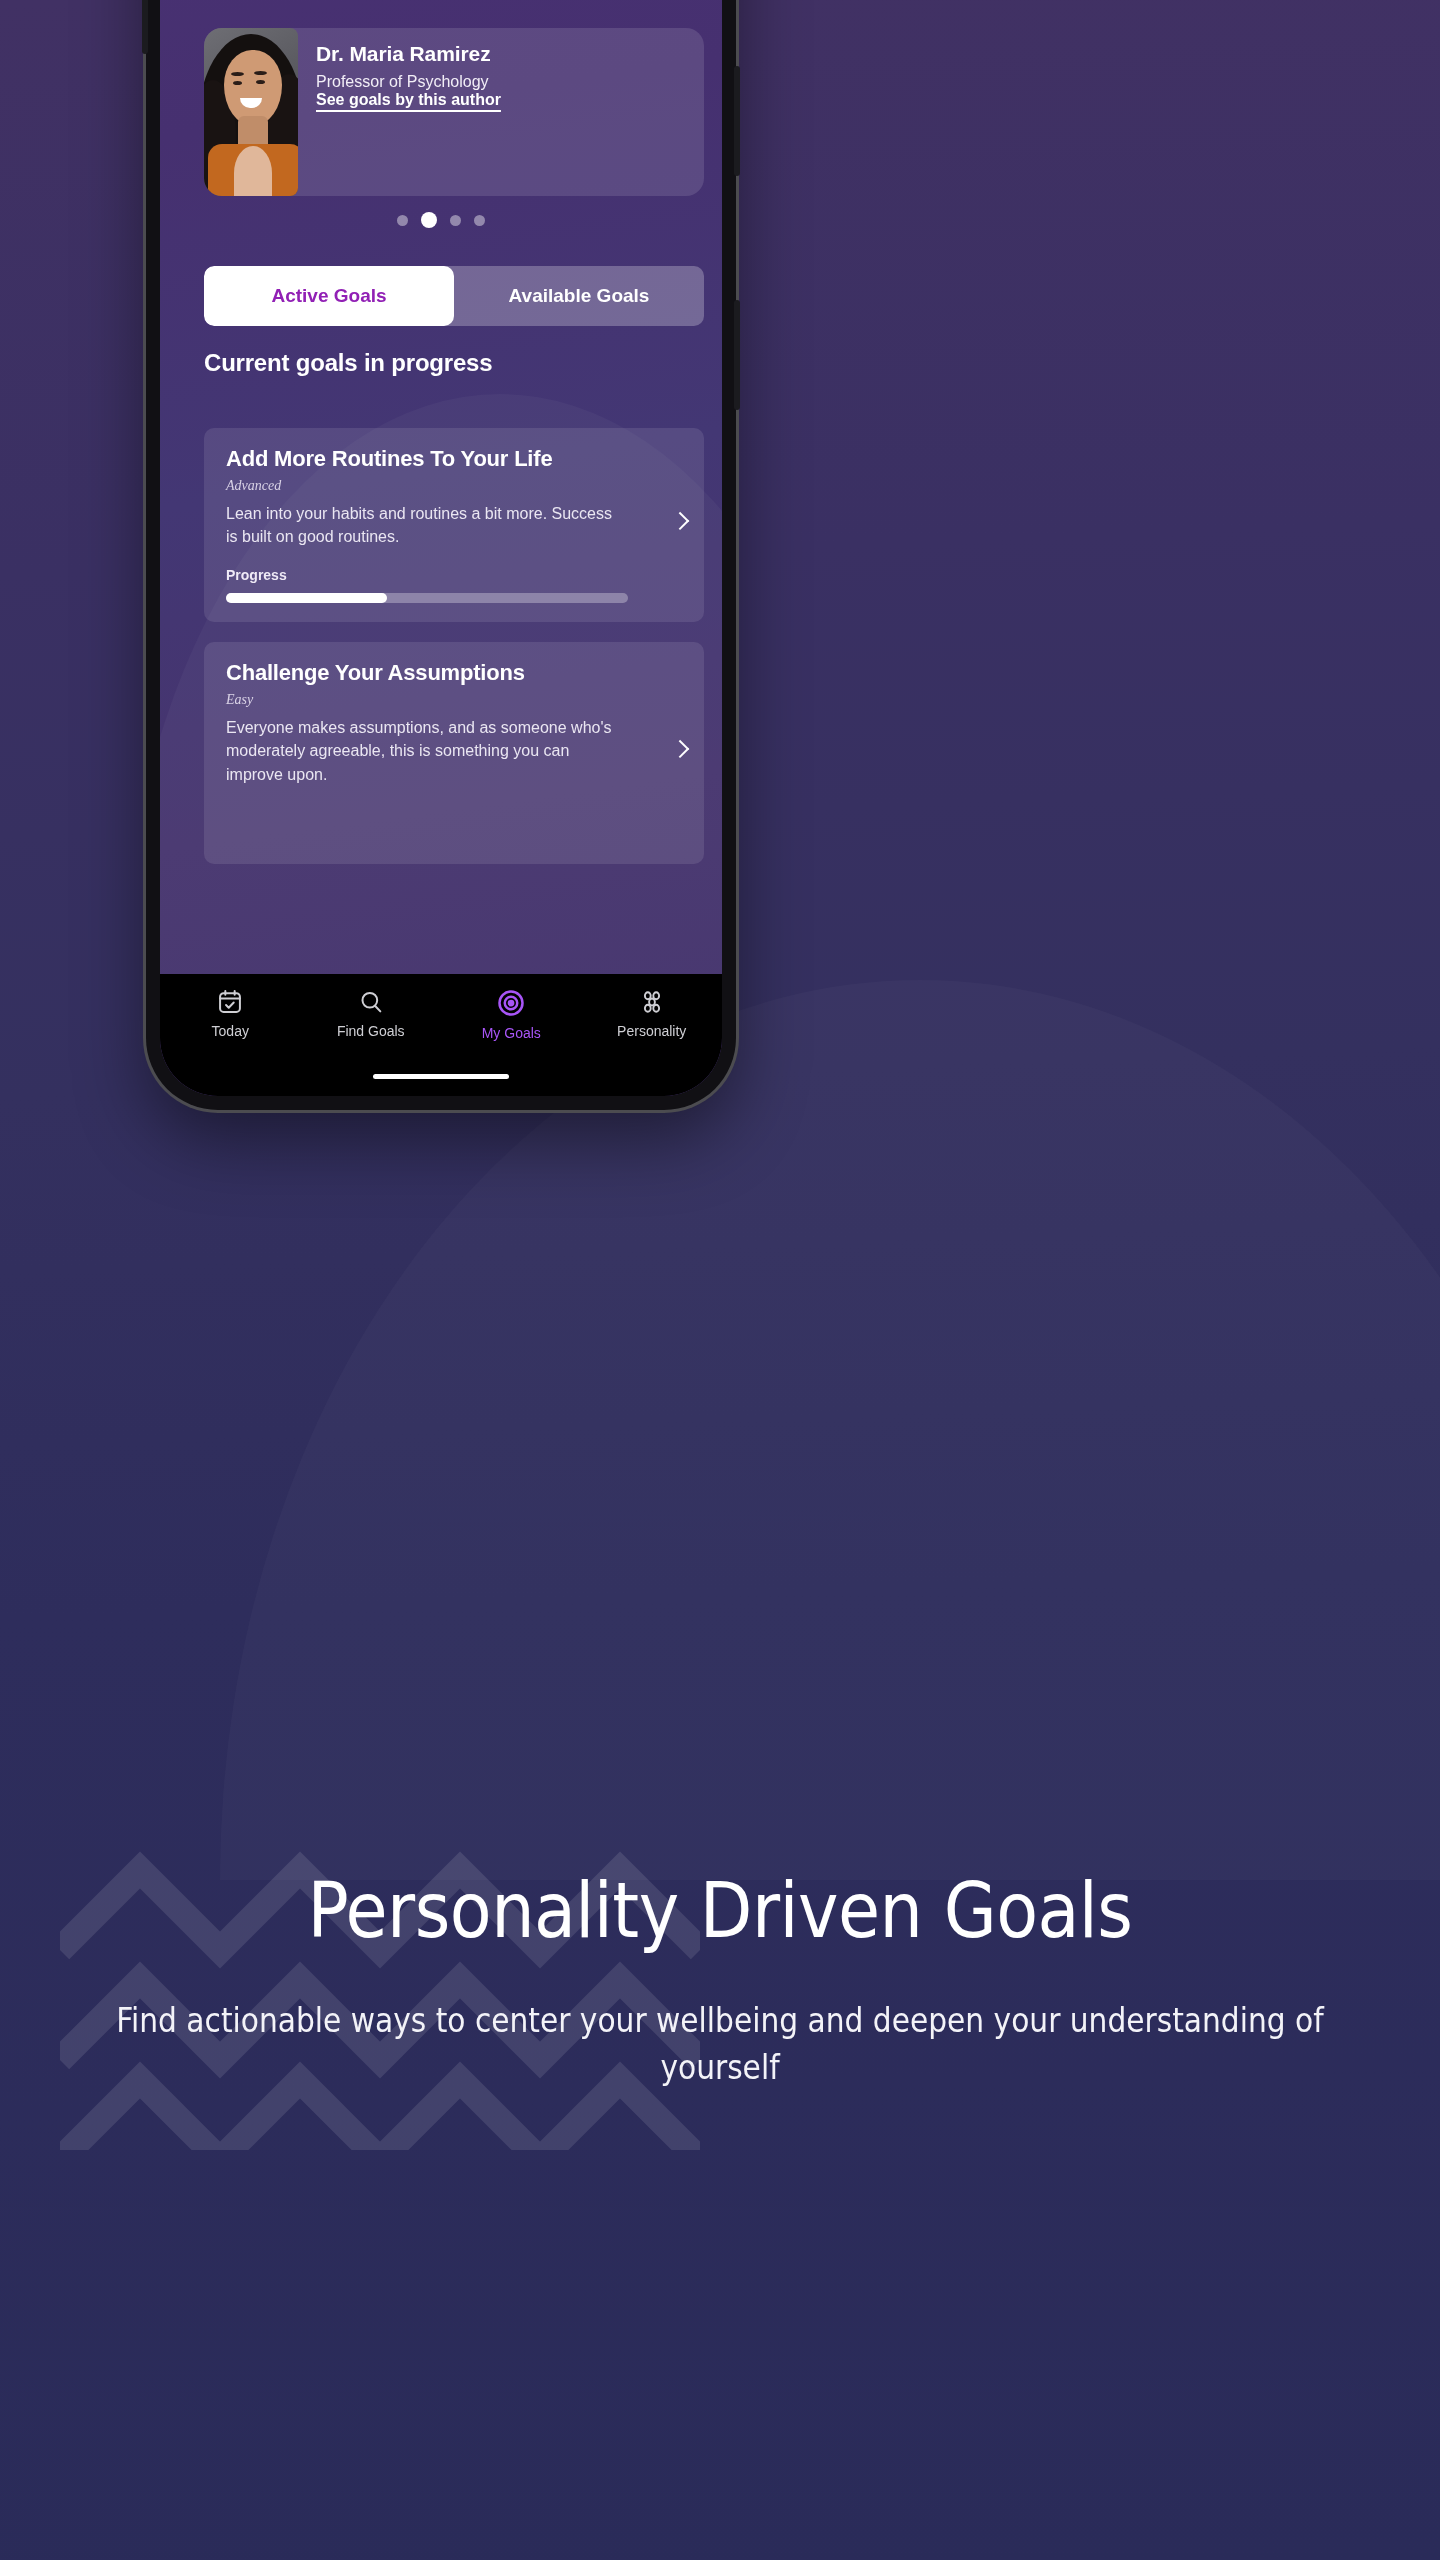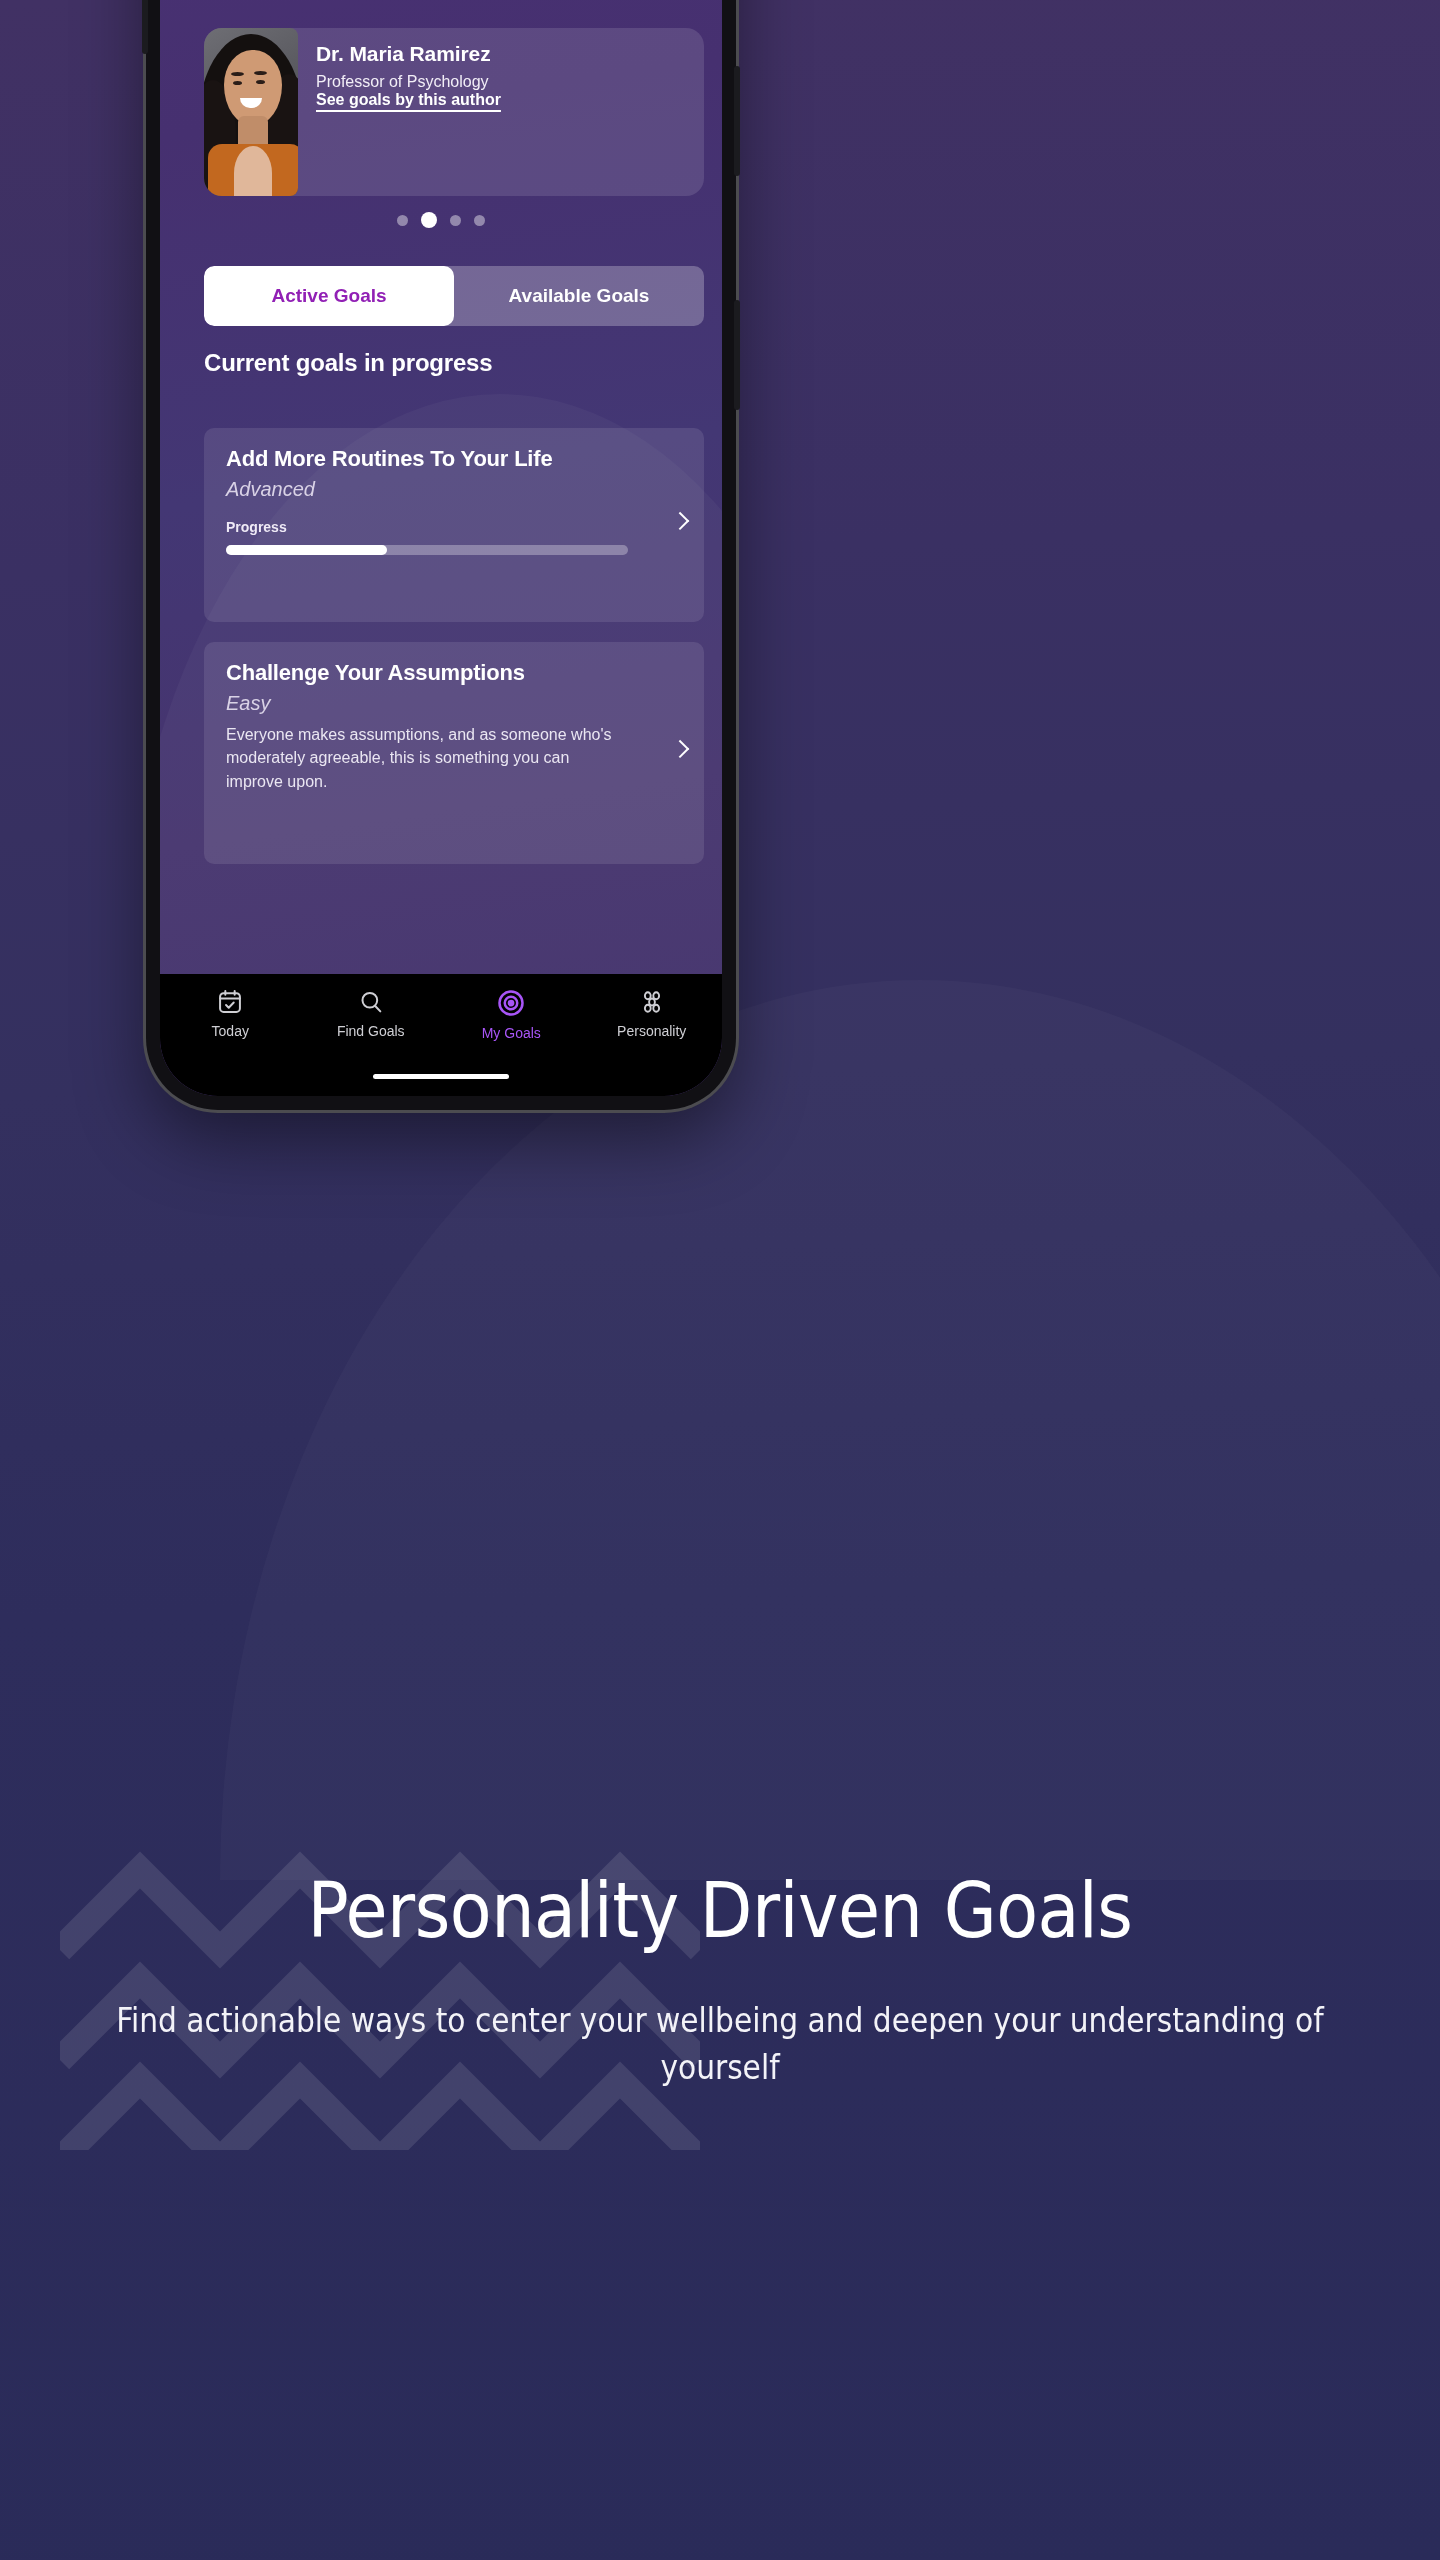--- a/index.html
+++ b/index.html
@@ -106,21 +106,21 @@
 
   
   .goal-card{
     position:absolute;left:44px;width:500px;
     background:rgba(255,255,255,.10);border-radius:10px;
     padding:18px 20px 18px 22px;box-sizing:border-box;color:#fff;
   }
   .goal-card.c1{top:734px;height:194px;}
   .goal-card.c2{top:948px;height:222px;}
   .goal-title{font-size:22px;font-weight:700;letter-spacing:-.2px;line-height:1.15;}
-  .goal-level{font-size:20px;font-style:italic;color:#d9d2e6;margin-top:7px;}
+  .goal-level{font-size:14px;font-style:italic;color:#d9d2e6;margin-top:7px;font-family:Liberation Serif, serif;}
   .goal-desc{font-size:16px;line-height:1.45;color:#eae6f2;margin-top:8px;max-width:392px;}
   .goal-chevron{
     position:absolute;right:22px;top:50%;transform:translateY(-50%);
     width:11px;height:11px;border-right:2.5px solid #fff;border-top:2.5px solid #fff;
     transform-origin:center;rotate:45deg;margin-top:-6px;
   }
   .progress-label{font-size:14px;color:#efeaf6;margin-top:18px;font-weight:bold;}
   .progress-track{
     margin-top:10px;width:402px;height:10px;border-radius:6px;background:rgba(255,255,255,.30);
   }
@@ -207,20 +207,21 @@
       <div class="tabs">
         <div class="tab active">Active Goals</div>
         <div class="tab">Available Goals</div>
       </div>
 
       <div class="section-title">Current goals in progress</div>
 
       <div class="goal-card c1">
         <div class="goal-title">Add More Routines To Your Life</div>
         <div class="goal-level">Advanced</div>
+        <div class="goal-desc">Lean into your habits and routines a bit more. Success is built on good routines.</div>
         <div class="progress-label">Progress</div>
         <div class="progress-track">
           <div class="progress-fill" id="pf0" style="width: 40%;"></div>
         </div>
         <span class="goal-chevron"></span>
       </div>
 
       <div class="goal-card c2">
         <div class="goal-title">Challenge Your Assumptions</div>
         <div class="goal-level">Easy</div>

